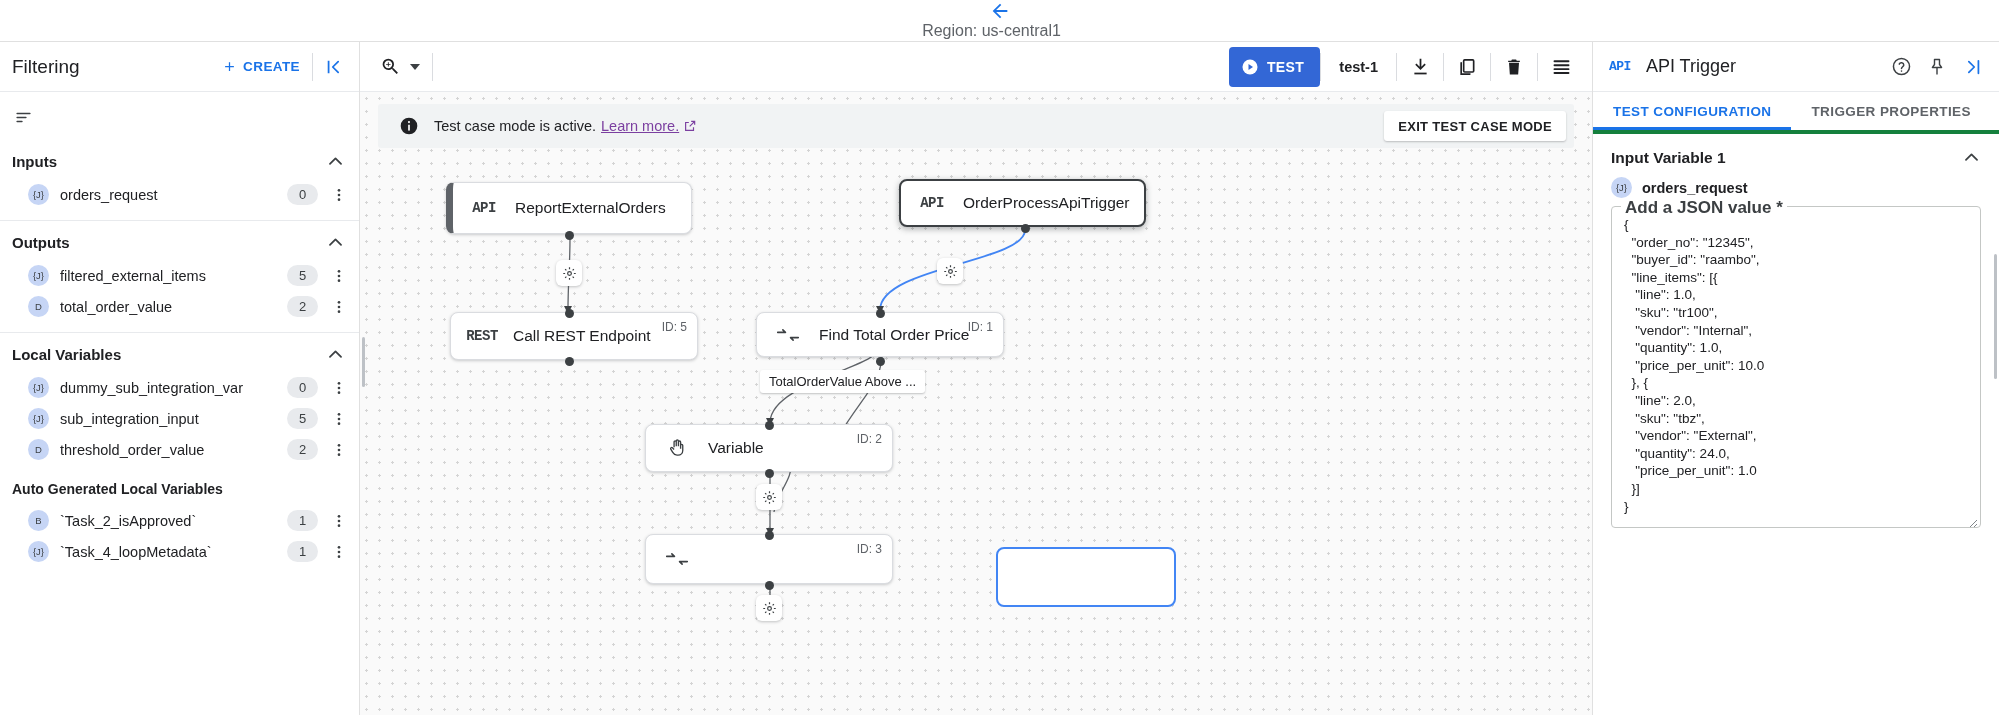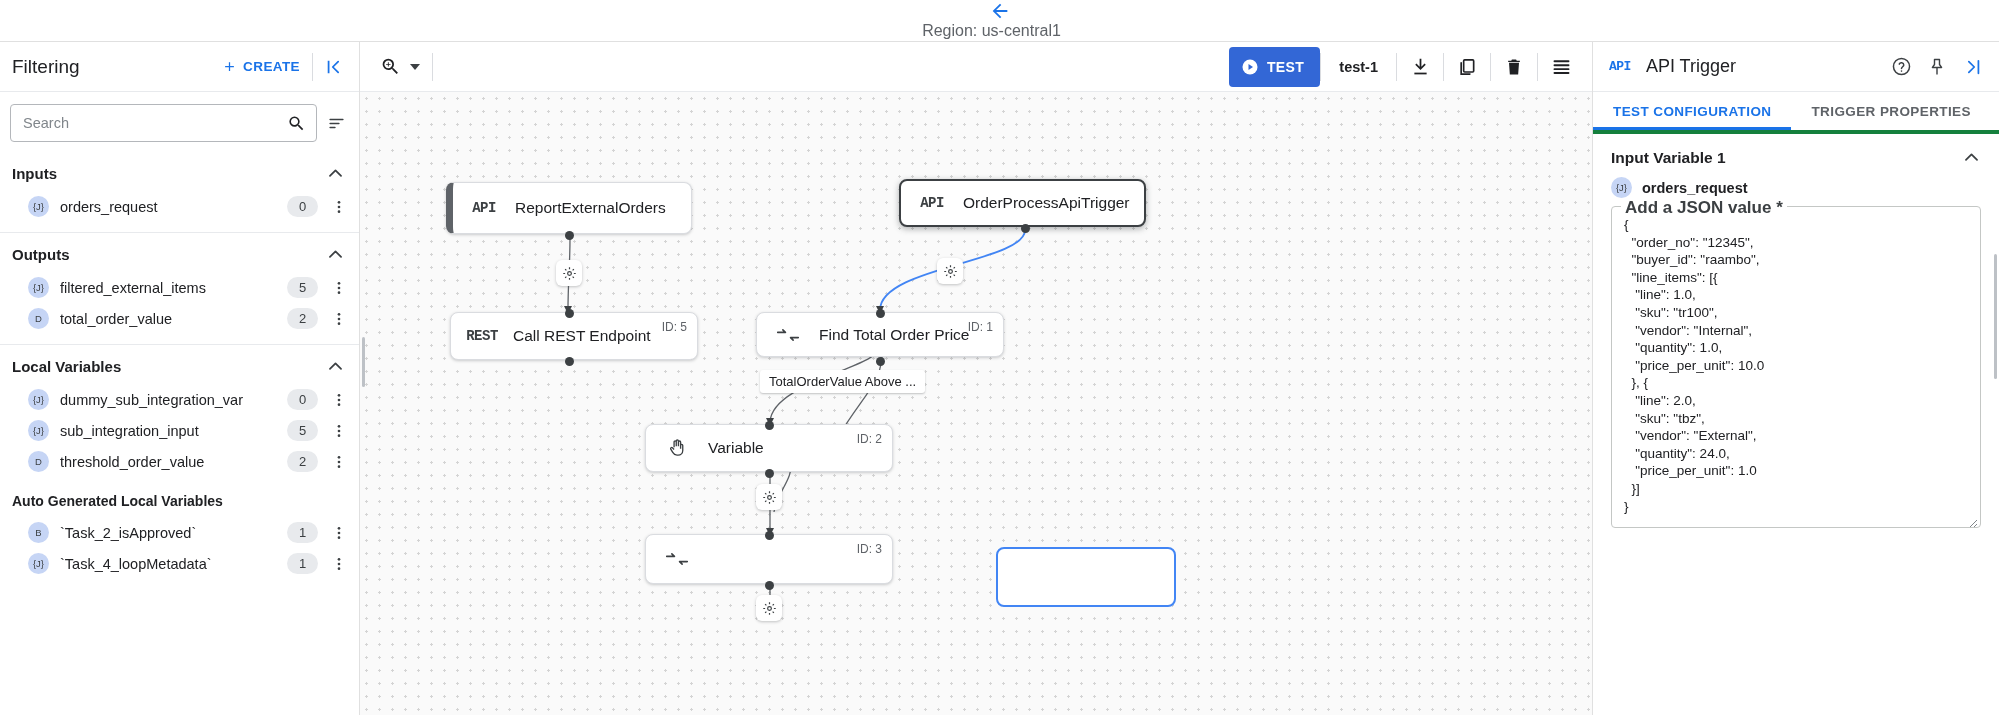--- a/index.html
+++ b/index.html
@@ -312,26 +312,20 @@
         <div class="collapse-btn">
           <svg width="20" height="20" viewBox="0 0 24 24" fill="none" stroke="currentColor" stroke-width="2.1">
               <line x1="5.5" y1="4.5" x2="5.5" y2="19.5"></line>
               <polyline points="17,5.5 10.5,12 17,18.5" fill="none" stroke-linecap="round" stroke-linejoin="round"></polyline>
             </svg>
         </div>
       </div>
 
       <div class="sb-scroll">
         <div class="search-row">
-          <div class="search-box">
-            <input type="text" placeholder="Search" style="">
-            <svg width="19" height="19" viewBox="0 0 24 24" fill="currentColor">
-                <path d="M15.5 14h-.79l-.28-.27A6.47 6.47 0 0016 9.5 6.5 6.5 0 109.5 16c1.61 0 3.09-.59 4.23-1.57l.27.28v.79l5 4.99L20.49 19l-4.99-5zm-6 0C7.01 14 5 11.99 5 9.5S7.01 5 9.5 5 14 7.01 14 9.5 11.99 14 9.5 14z"></path>
-              </svg>
-          </div>
           <div class="sort-icon">
             <svg width="19" height="19" viewBox="0 0 24 24" fill="none" stroke="currentColor" stroke-width="2" stroke-linecap="round">
                 <line x1="4" y1="7" x2="20" y2="7"></line>
                 <line x1="4" y1="12" x2="15" y2="12"></line>
                 <line x1="4" y1="17" x2="10" y2="17"></line>
               </svg>
           </div>
         </div>
 
         <div class="section">
@@ -515,20 +509,38 @@
               <line x1="4" y1="10.5" x2="20" y2="10.5"></line>
               <line x1="4" y1="15" x2="20" y2="15"></line>
               <line x1="4" y1="19.5" x2="20" y2="19.5"></line>
             </svg>
         </div>
       </div>
 
       <div class="canvas">
         <div class="canvas-left-scroll"></div>
 
+        <div class="banner">
+          <span class="banner-ico">
+            <svg width="20" height="20" viewBox="0 0 24 24" fill="#202124">
+                <circle cx="12" cy="12" r="10"></circle>
+                <rect x="11" y="10.5" width="2" height="7" fill="#fff"></rect>
+                <circle cx="12" cy="7.3" r="1.25" fill="#fff"></circle>
+              </svg>
+          </span>
+          <span class="banner-text">Test case mode is active.</span>
+          <span class="banner-text banner-link" style="margin-left:5px;">Learn more.</span>
+          <span style="margin-left:4px;display:flex;color:#7b3fa0;">
+            <svg width="14" height="14" viewBox="0 0 24 24" fill="none" stroke="currentColor" stroke-width="2">
+                <path d="M14 4h6v6M20 4l-8.5 8.5M18 14v5.5H4.5V6H10"></path>
+              </svg>
+          </span>
+          <span class="banner-spacer"></span>
+          <span class="exit-btn">EXIT TEST CASE MODE</span>
+        </div>
 
         <svg class="edges">
 
           <path d="M210,145 C210,175 208,190 208,218" stroke="#5f6368" stroke-width="1.3" fill="none"></path>
           <polygon points="204,214 212,214 208,222" fill="#3c4043"></polygon>
 
           <path d="M665,138 C665,170 520,175 520,218" stroke="#4285f4" stroke-width="1.8" fill="none"></path>
           <polygon points="516,214 524,214 520,222" fill="#3c4043"></polygon>
 
           <path d="M520,255 C520,275 412,290 410,330" stroke="#5f6368" stroke-width="1.3" fill="none"></path>

